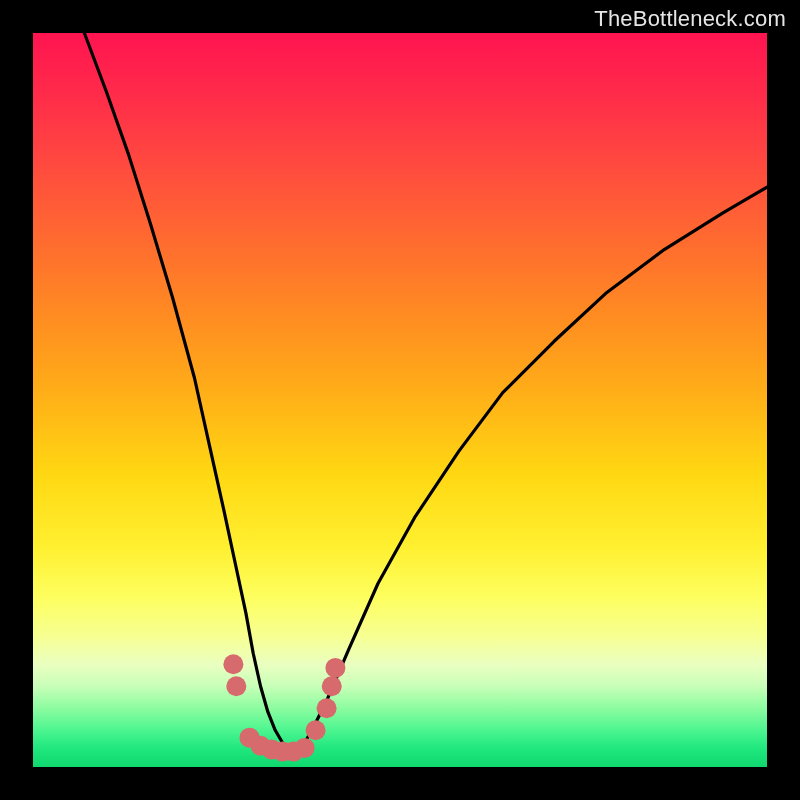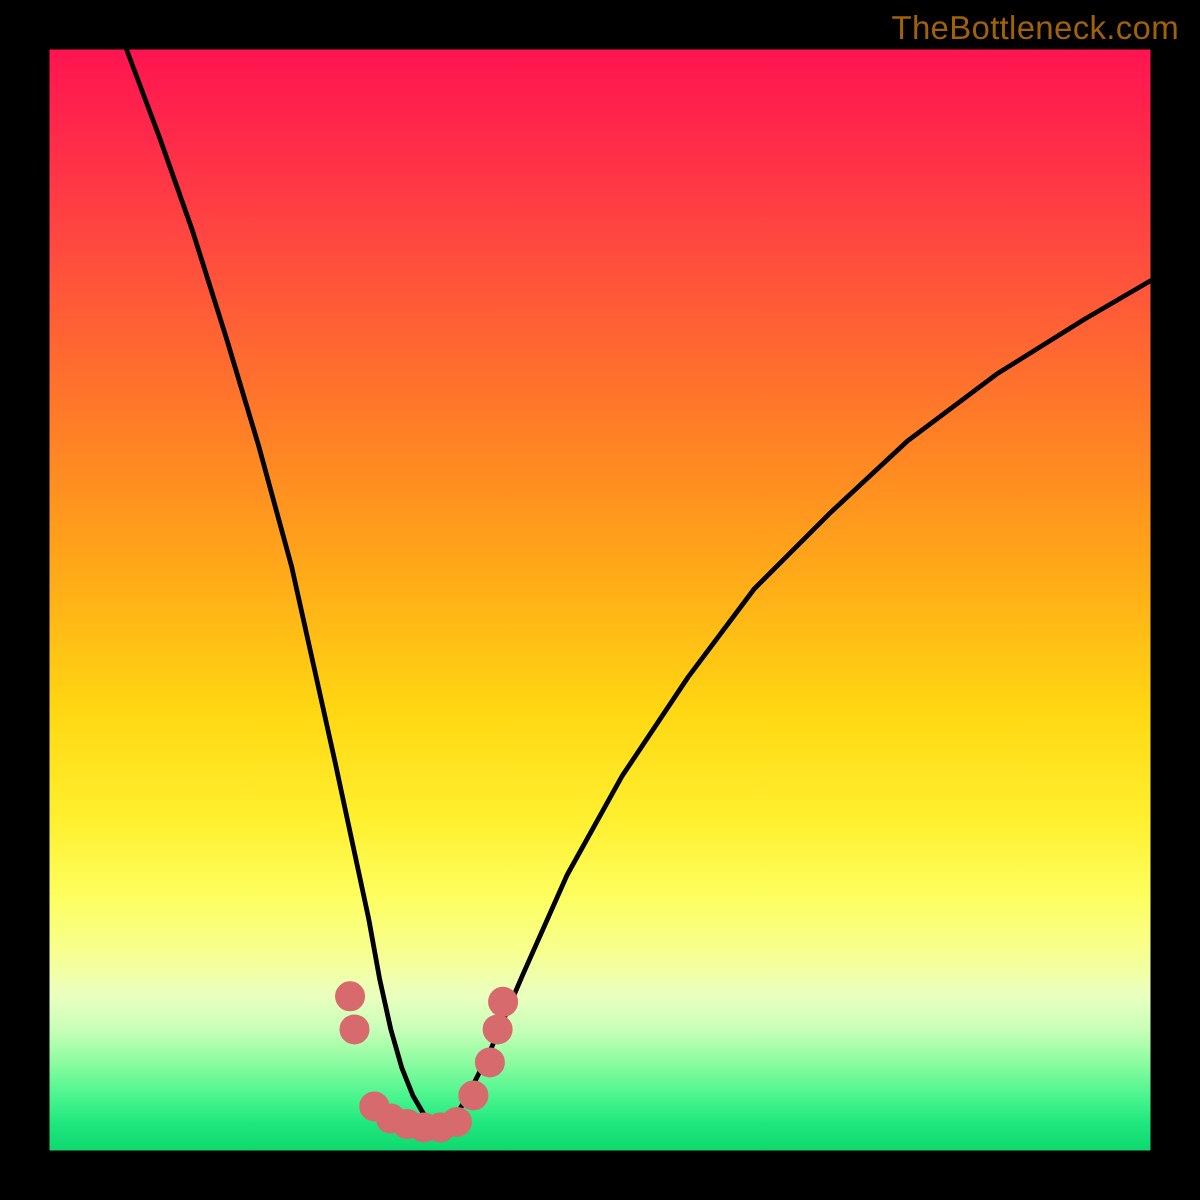--- a/index.html
+++ b/index.html
@@ -43,21 +43,21 @@
       #8cfca0 92%,
       #4cf58f 95%,
       #1fe77e 97.5%,
       #0fd86e 100%
     );
   }
   .watermark {
     position: absolute;
     top: 6px;
     right: 14px;
-    color: #a16207;
+    color: #e5e5e5;
     font-size: 22px;
     font-weight: 500;
     letter-spacing: 0.2px;
     user-select: none;
   }
   svg.curves {
     position: absolute;
     left: 0;
     top: 0;
     width: 734px;

